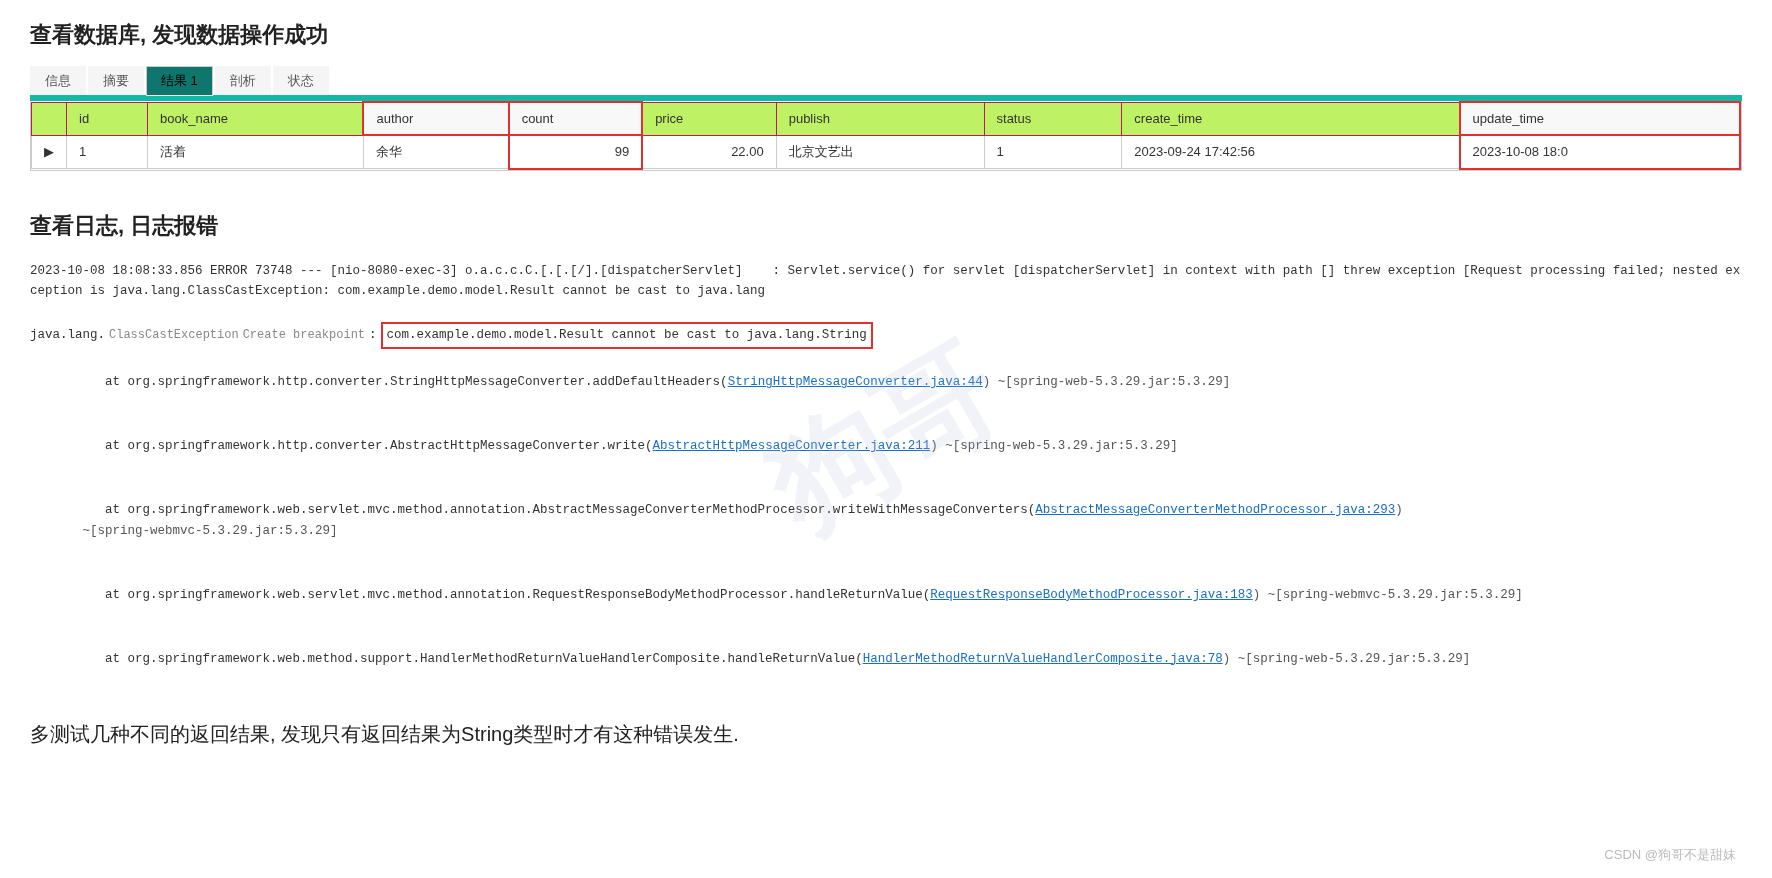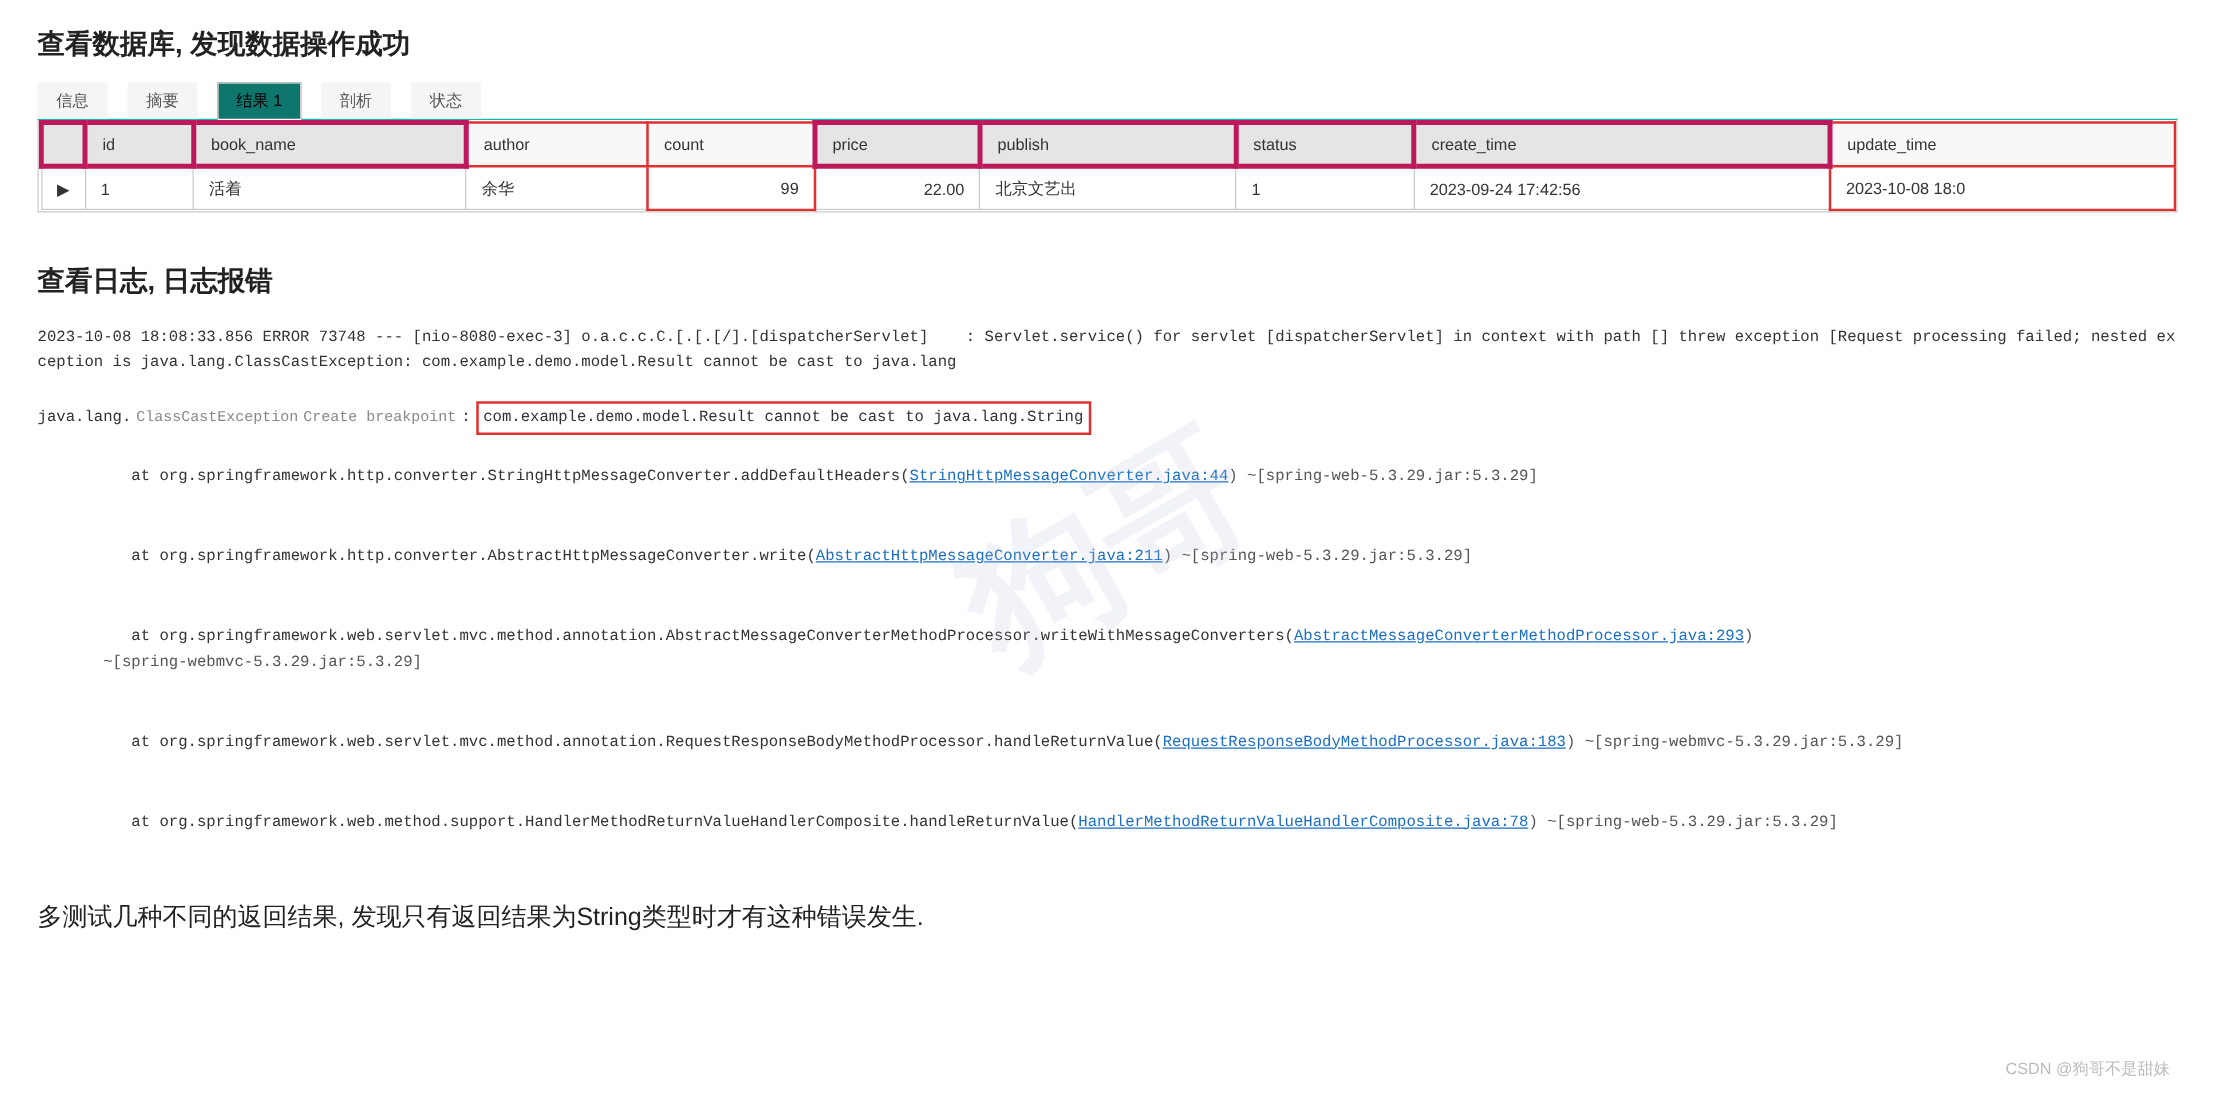--- a/index.html
+++ b/index.html
@@ -40,23 +40,23 @@
     .section-heading {
       font-size: 22px;
       font-weight: bold;
       color: #222;
       margin-bottom: 16px;
     }
 
     
     .tab-bar {
       display: flex;
-      border-bottom: 1px solid #14b8a6;
+      border-bottom: 6px solid #14b8a6;
       margin-bottom: 0;
-      gap: 14px;
+      gap: 0;
     }
     .tab-item {
       padding: 5px 14px;
       font-size: 13px;
       color: #555;
       cursor: pointer;
       border: 1px solid transparent;
       border-bottom: none;
       background: #f5f5f5;
       margin-right: 2px;
@@ -77,22 +77,22 @@
       overflow-x: auto;
       margin-bottom: 40px;
     }
     .db-table {
       border-collapse: collapse;
       width: 100%;
       min-width: 900px;
       font-size: 13px;
     }
     .db-table th {
-      background: #e5e5e5;
-      border: 4px solid #be185d;
+      background: #bef264;
+      border: 1px solid #be185d;
       padding: 8px 12px;
       text-align: left;
       font-weight: normal;
       color: #333;
       white-space: nowrap;
     }
     .db-table th.highlighted {
       border: 2px solid #e03030;
       background: #f8f8f8;
     }

